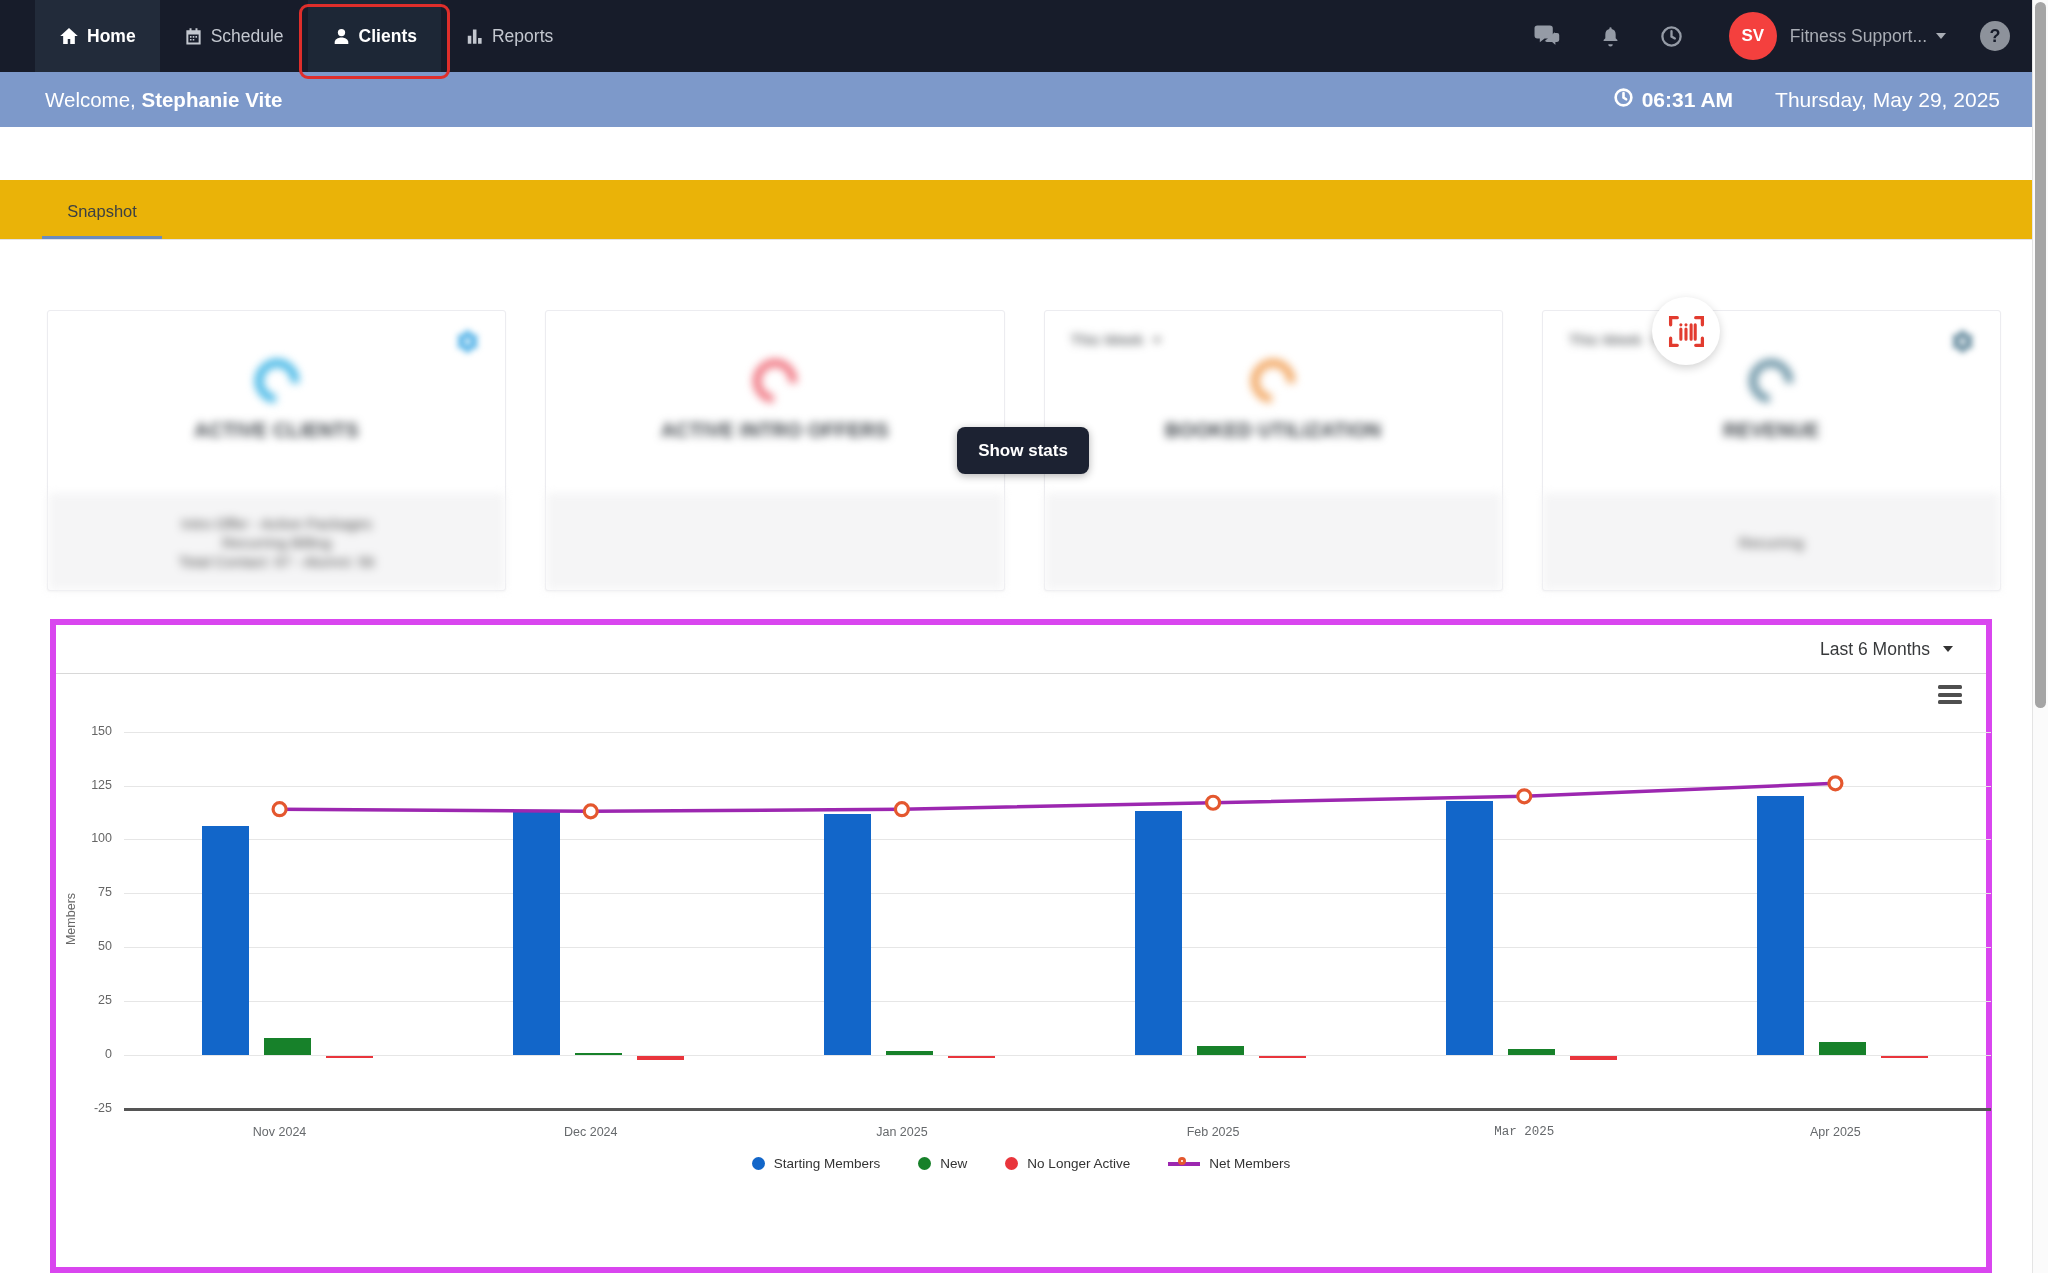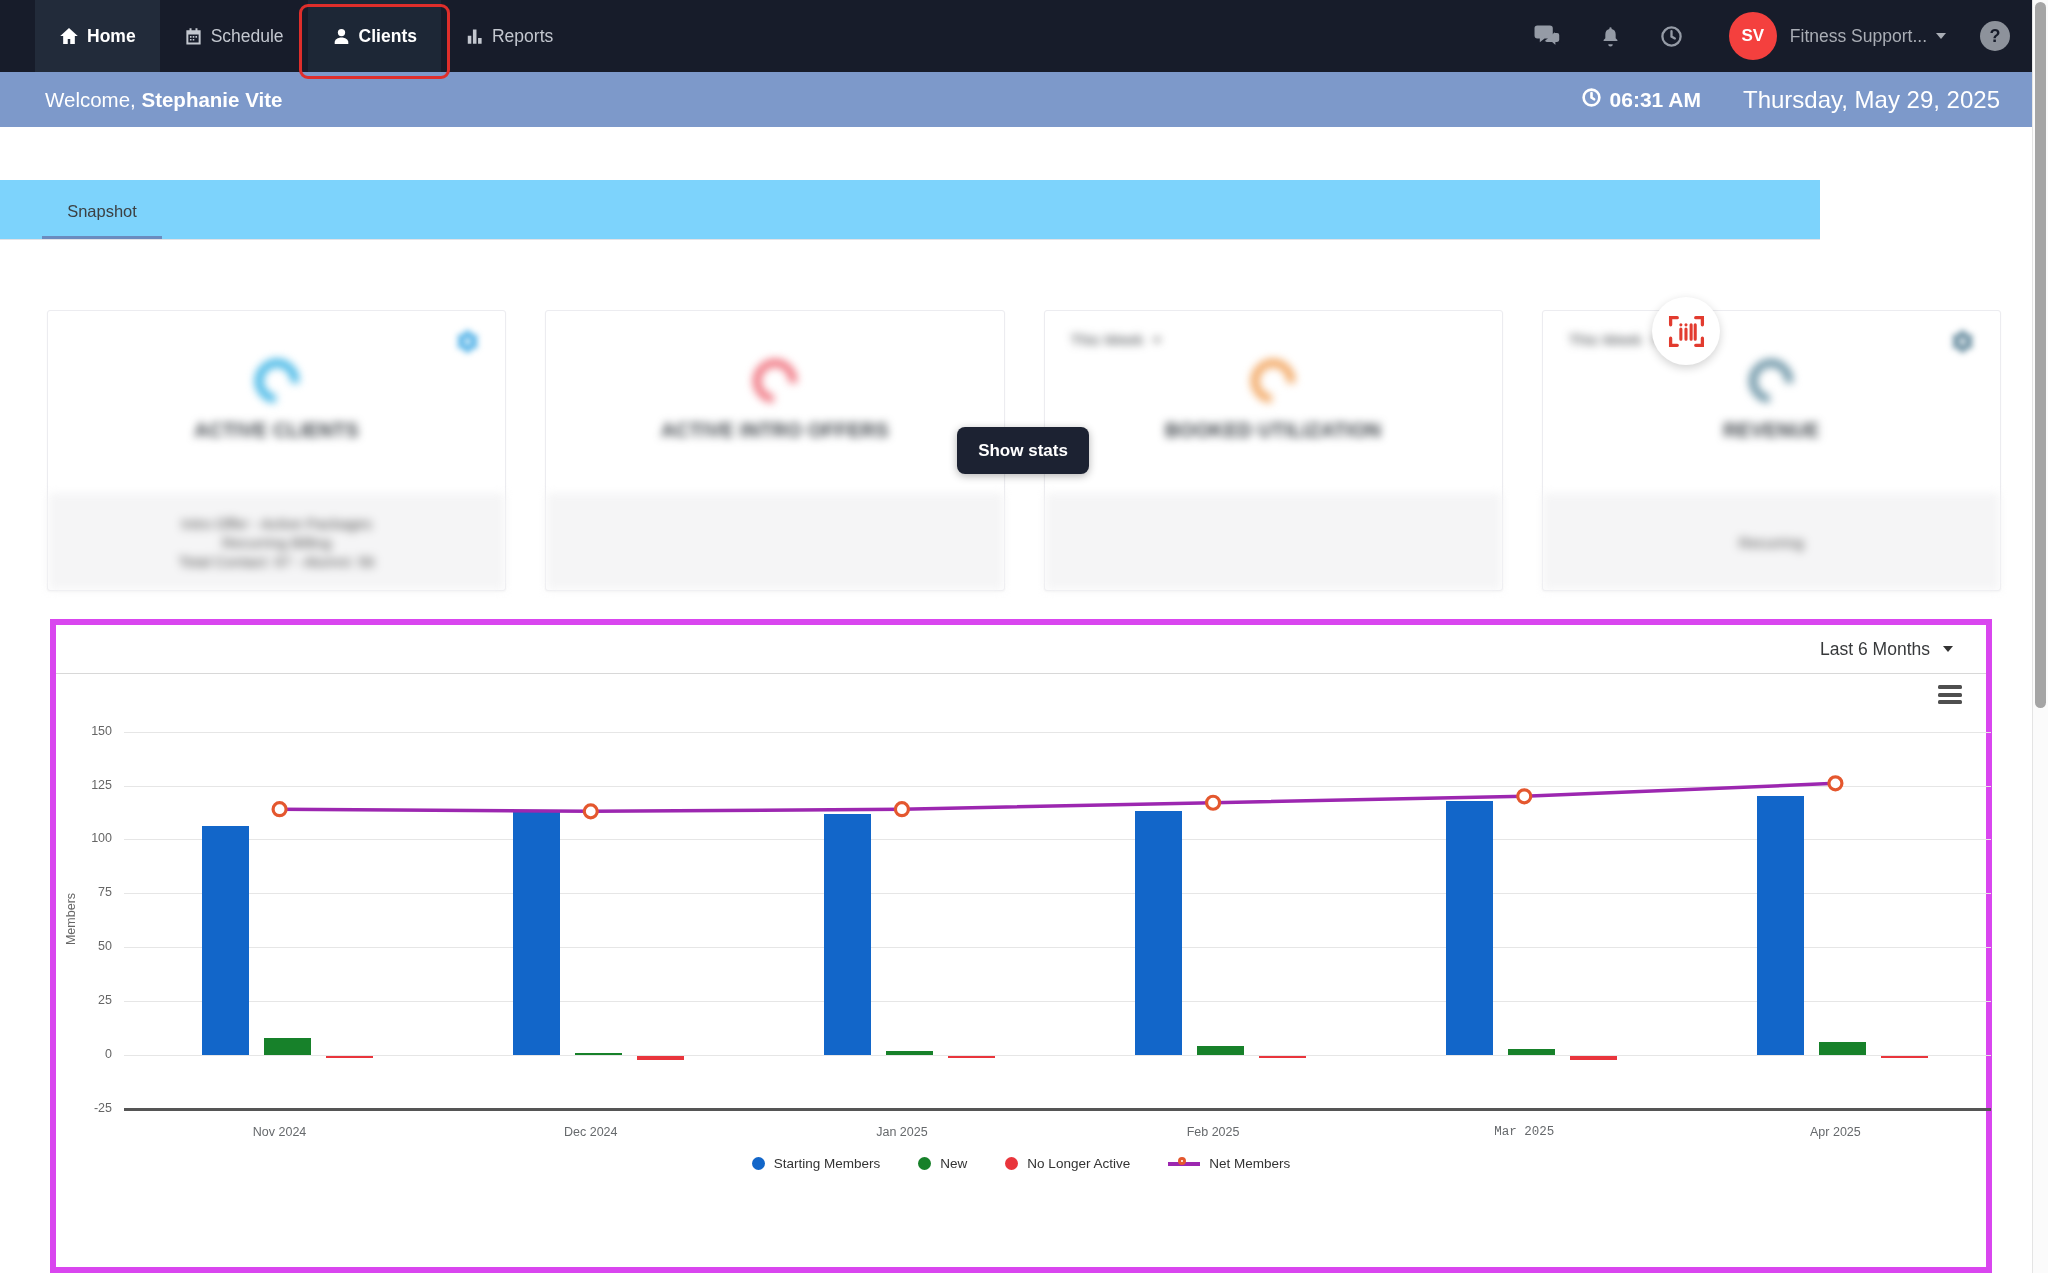--- a/index.html
+++ b/index.html
@@ -31,24 +31,24 @@
                  font-weight:bold; font-size:18px; display:flex; align-items:center;
                  justify-content:center; margin-left:34px; cursor:pointer; }
 
   
   .welcome-bar { position:absolute; left:0; top:72px; width:2048px; height:55px; background:#7d99ca;
                  color:#fff; display:flex; align-items:center; padding:0 48px 0 45px; z-index:10; }
   .welcome-text { font-size:20.5px; }
   .welcome-text b { font-weight:bold; }
   .wb-right { margin-left:auto; display:flex; align-items:center; gap:42px; }
   .wb-time { display:flex; align-items:center; gap:8px; font-weight:bold; font-size:21px; }
-  .wb-date { font-size:24px; }
-
-  
-  .tab-row { position:absolute; left:0; top:180px; width:1820px; background:#7dd3fc; }
+  .wb-date { font-size:21px; }
+
+  
+  .tab-row { position:absolute; left:0; top:180px; width:2048px; background:#eab308; }
   .tab { display:inline-block; margin-left:42px; width:120px; text-align:center;
          padding:22px 0 15px; font-size:16.5px; color:#3c4043;
          border-bottom:3px solid #6a8bbf; cursor:pointer; }
   .tab-divider { width:100%; height:0; border-bottom:1px solid #e2e2e6; }
 
   
   .cards-row { position:absolute; left:0; top:310px; width:2048px; padding:0 47px;
                display:flex; gap:39px; }
   .card { flex:1; height:281px; background:#fff; border:1px solid #ececf0; border-radius:3px;
           position:relative; box-shadow:0 1px 2px rgba(0,0,0,0.04); }

